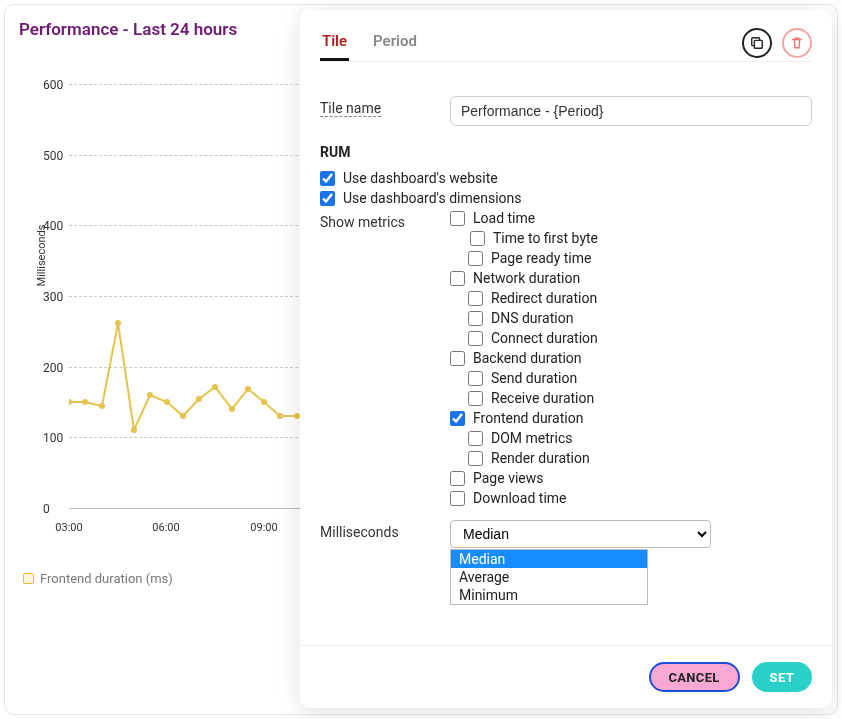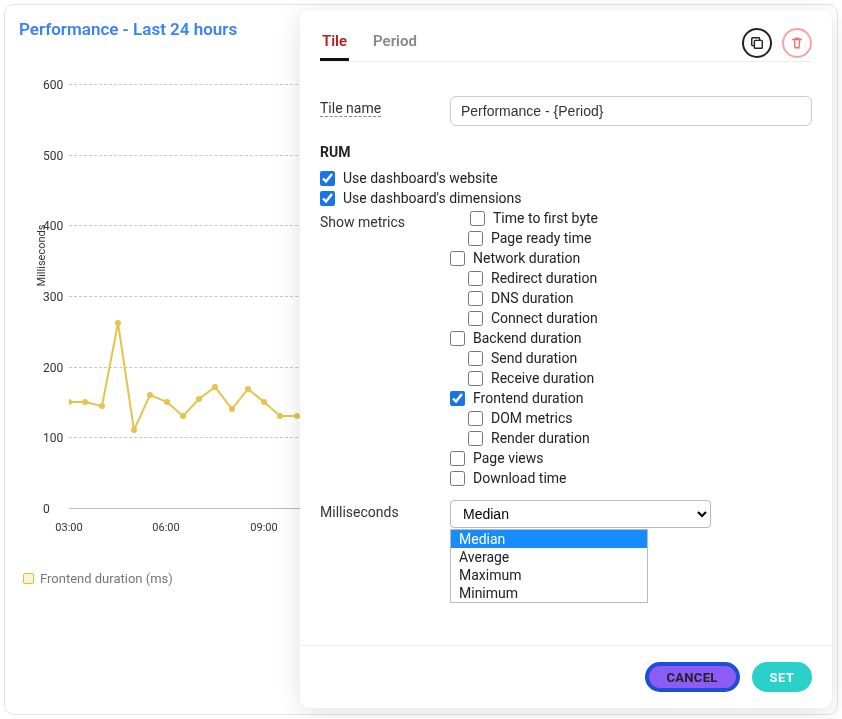--- a/index.html
+++ b/index.html
@@ -19,21 +19,21 @@
     width: 834px; height: 711px;
     border: 1px solid #e5e5e5;
     border-radius: 10px;
     background: #fff;
   }
   .chart-title {
     position: absolute;
     left: 14px; top: 14px;
     font-size: 17px;
     font-weight: 600;
-    color: #3b82f6;
+    color: #701a75;
   }
   
   .chart-panel {
     position: absolute;
     left: 14px; top: 44px;
     width: 280px; height: 560px;
   }
   .y-axis-label {
     position: absolute;
     left: -8px; top: 200px;
@@ -227,22 +227,22 @@
     height: 30px;
     padding: 0 18px;
     border-radius: 15px;
     font-size: 13px;
     font-weight: 700;
     cursor: pointer;
     display: flex; align-items: center; justify-content: center;
     letter-spacing: 0.3px;
   }
   .btn-cancel {
-    background: #8b5cf6;
-    border: 4px solid #1d4ed8;
+    background: #f9a8d4;
+    border: 2px solid #1d4ed8;
     color: #222;
   }
   .btn-set {
     background: #2bd1c8;
     border: none;
     color: #fff;
   }
 
   .chart-svg {
     position: absolute;
@@ -349,20 +349,24 @@
       <span>Use dashboard's website</span>
     </div>
     <div class="check-row">
       <input type="checkbox" checked="" style="">
       <span>Use dashboard's dimensions</span>
     </div>
 
     <div class="form-row metrics-block" style="margin-top:4px">
       <div class="form-label">Show metrics</div>
       <div class="form-control" style="position:relative">
+        <div class="check-row">
+            <input type="checkbox" style="">
+            <span>Load time</span>
+          </div>
         <div class="check-row" style="margin-left:20px">
             <input type="checkbox" style="">
             <span>Time to first byte</span>
           </div>
         <div class="check-row" style="margin-left:18px">
             <input type="checkbox" style="">
             <span>Page ready time</span>
           </div>
         <div class="check-row">
             <input type="checkbox" style="">
@@ -417,21 +421,20 @@
 
     <div class="form-row" style="position:relative">
       <div class="form-label">Milliseconds</div>
       <div class="form-control" style="position:relative">
         <select class="select-input">
           <option>Median</option>
         </select>
         <div class="dd-box">
           <div class="dd-item sel">Median</div>
           <div class="dd-item">Average</div>
-          <div class="dd-item">Maximum</div>
           <div class="dd-item">Minimum</div>
         </div>
       </div>
     </div>
   </div>
 
   <div class="modal-footer">
     <div class="btn btn-cancel">CANCEL</div>
     <div class="btn btn-set">SET</div>
   </div>

